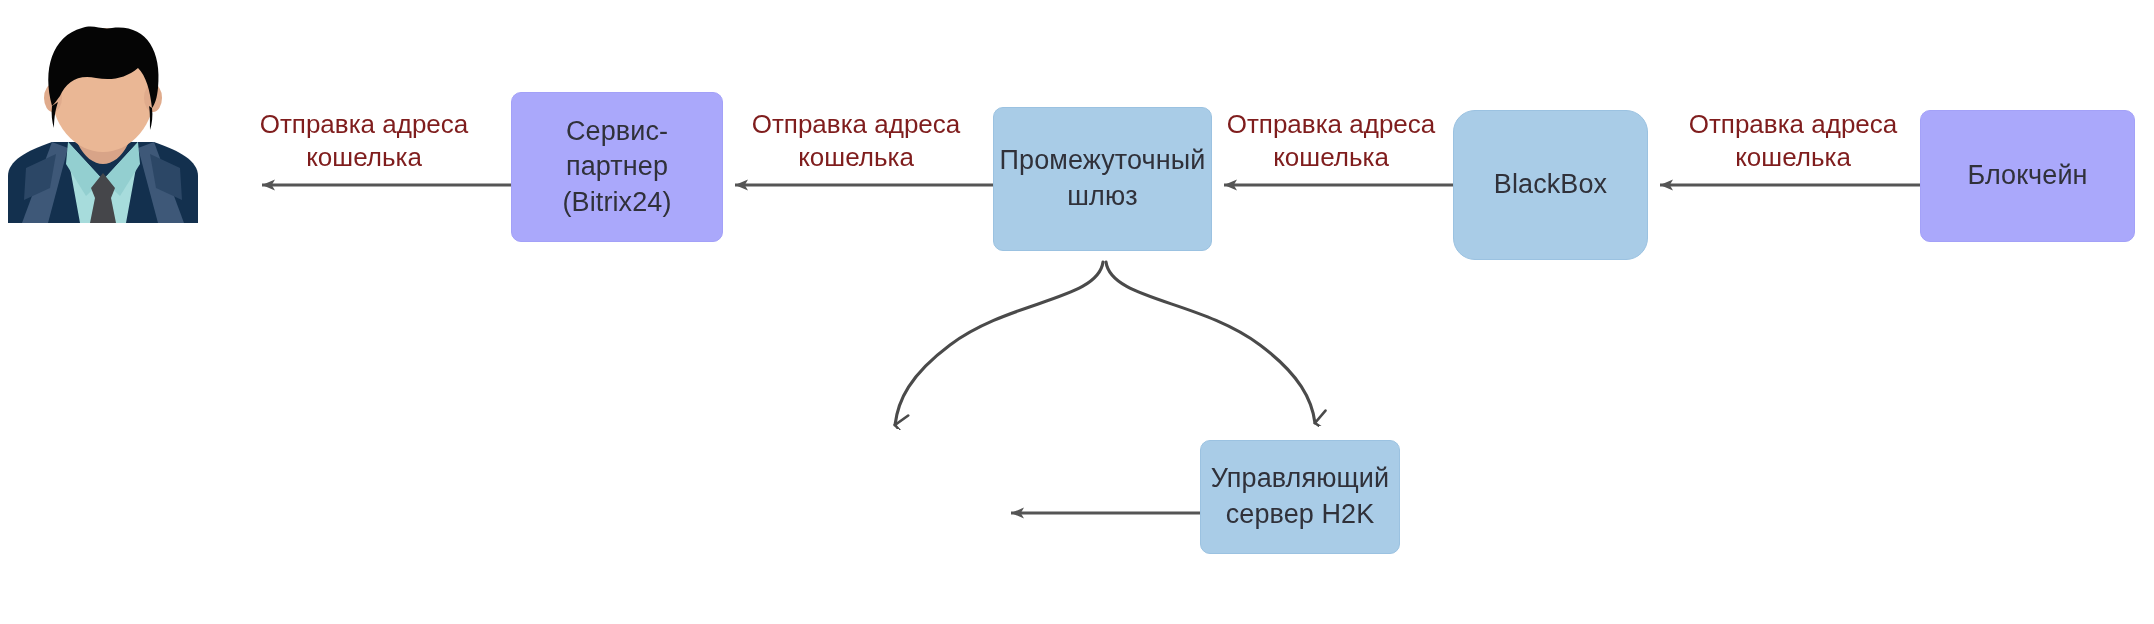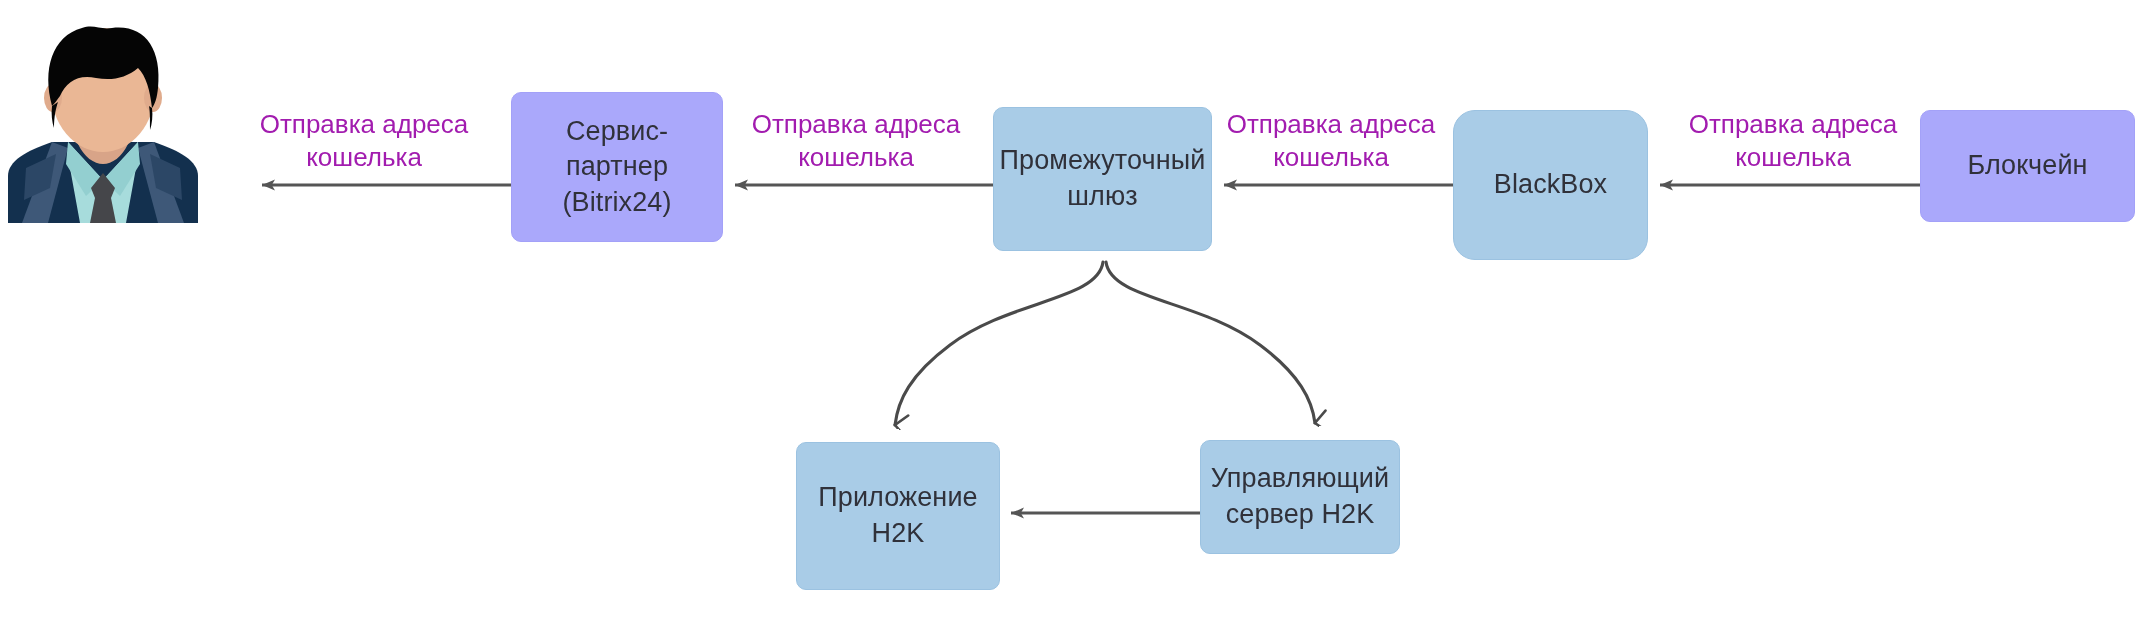--- a/index.html
+++ b/index.html
@@ -42,21 +42,21 @@
   .node-blue {
     background: #a9cce7;
     border: 1px solid #9bc2e1;
   }
   .node-purple {
     background: #aaa8fb;
     border: 1px solid #a3a1f8;
   }
   .edge-label {
     position: absolute;
-    color: #a21caf;
+    color: #7f1d1d;
     font-size: 26px;
     line-height: 1.28;
     text-align: center;
     white-space: pre-line;
   }
   .avatar {
     position: absolute;
     left: 8px;
     top: 18px;
     width: 190px;
@@ -121,24 +121,22 @@
   </svg>
 
   <div class="node node-purple" style="left:511px; top:92px; width:212px; height:150px;">Сервис-партнер
 (Bitrix24)</div>
 
   <div class="node node-blue" style="left:993px; top:107px; width:219px; height:144px;">Промежуточный
 шлюз</div>
 
   <div class="node node-blue" style="left:1453px; top:110px; width:195px; height:150px;border-radius:22px;">BlackBox</div>
 
-  <div class="node node-purple" style="left:1920px; top:110px; width:215px; height:112px;">Блокчейн</div>
+  <div class="node node-purple" style="left:1920px; top:110px; width:215px; height:132px;">Блокчейн</div>
 
-  <div class="node node-blue" style="left:796px; top:442px; width:204px; height:148px;">Приложение
-H2K</div>
 
   <div class="node node-blue" style="left:1200px; top:440px; width:200px; height:114px;">Управляющий
 сервер H2K</div>
 
   <div class="edge-label" style="left:248px; top:108px; width:232px;">Отправка адреса
 кошелька</div>
 
   <div class="edge-label" style="left:740px; top:108px; width:232px;">Отправка адреса
 кошелька</div>
 

